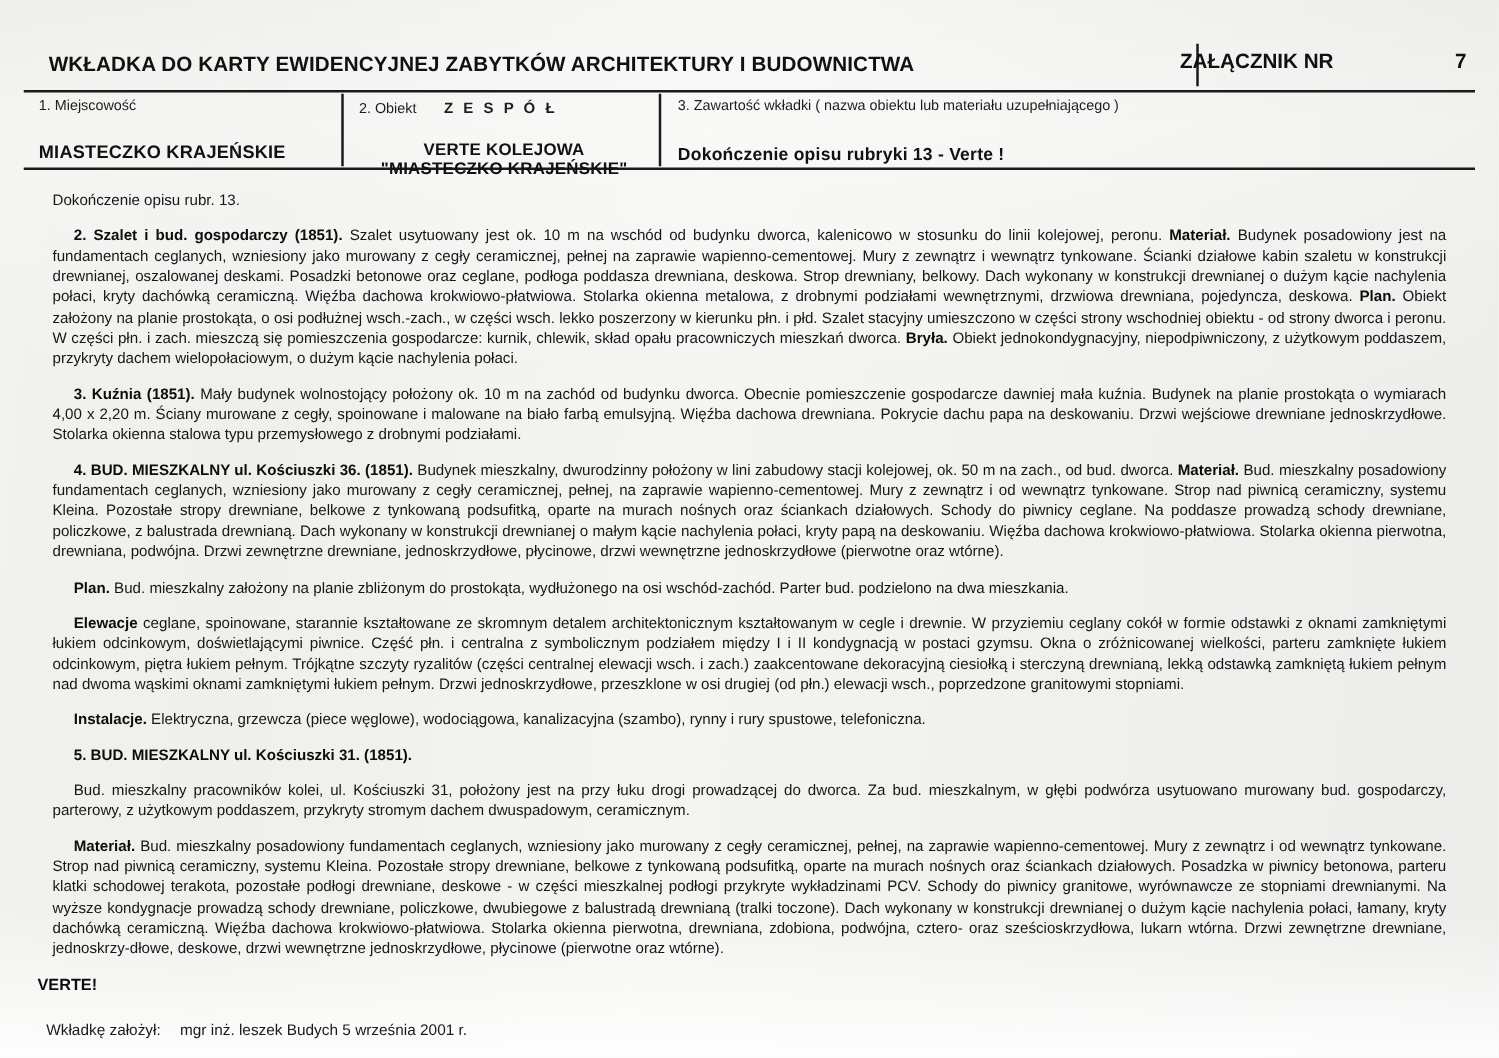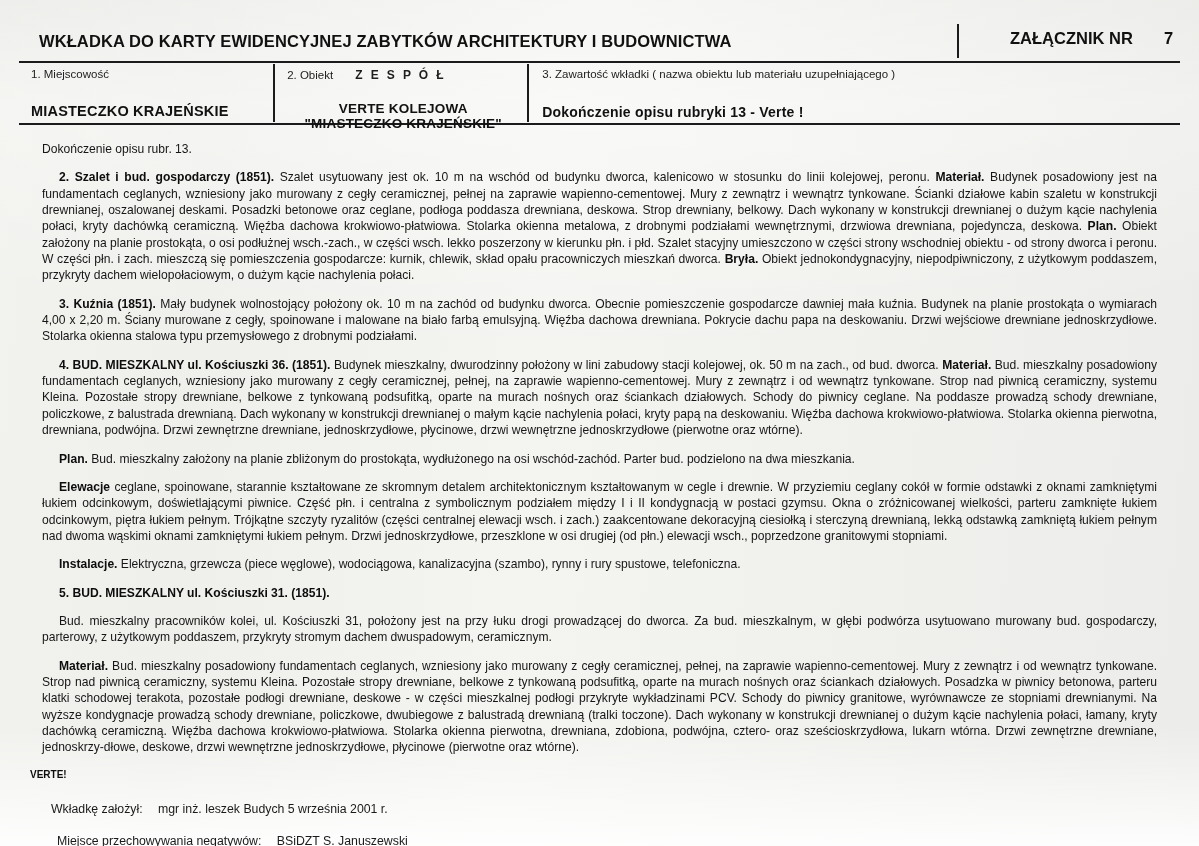--- a/index.html
+++ b/index.html
@@ -35,21 +35,21 @@
       linear-gradient(180deg, rgba(222,222,218,0.55) 0%, rgba(255,255,255,0) 12%),
       linear-gradient(0deg, rgba(255,255,255,0.9) 0%, rgba(255,255,255,0) 14%);
     pointer-events: none;
   }
   #page {
     position: absolute;
     left: 0; top: 0;
     width: 1199px;
     height: 846px;
     box-sizing: border-box;
-    padding: 0 19px;
+    padding: 11px 19px;
   }
 
   
   .hdr-title-row {
     position: relative;
     height: 39px;
     margin-top: 22px;
     display: flex;
     align-items: center;
   }
@@ -64,21 +64,21 @@
   .hdr-sep {
     position: absolute;
     left: 938px;
     top: 2px;
     width: 2px;
     height: 34px;
     background: #1b1b1b;
   }
   .hdr-annex {
     position: absolute;
-    left: 991px;
+    left: 925px;
     top: 7px;
     font-size: 16.5px;
     font-weight: bold;
     color: #111;
     white-space: nowrap;
   }
   .hdr-annex-no {
     position: absolute;
     left: 1145px;
     top: 7px;
@@ -151,29 +151,29 @@
     font-size: 12.1px;
     line-height: 16.35px;
     text-align: justify;
     text-justify: inter-word;
     color: #161616;
   }
   p.para.noindent { text-indent: 0; }
   p.para.indent { text-indent: 17px; }
   b.lead { font-weight: bold; color: #0d0d0d; }
   .verte {
-    font-size: 10px;
+    font-size: 13px;
     font-weight: bold;
     color: #0d0d0d;
     margin: 13px 0 0 0;
   }
   .footer-line {
     font-size: 12.3px;
     color: #1a1a1a;
-    margin: 14px;
+    margin: 0;
   }
   .foot1 { margin-top: 22px; padding-left: 7px; }
   .foot2 { margin-top: 18px; padding-left: 13px; }
 </style>
 </head>
 <body>
 
 <div id="sheet"></div>
 
 <div id="page">

